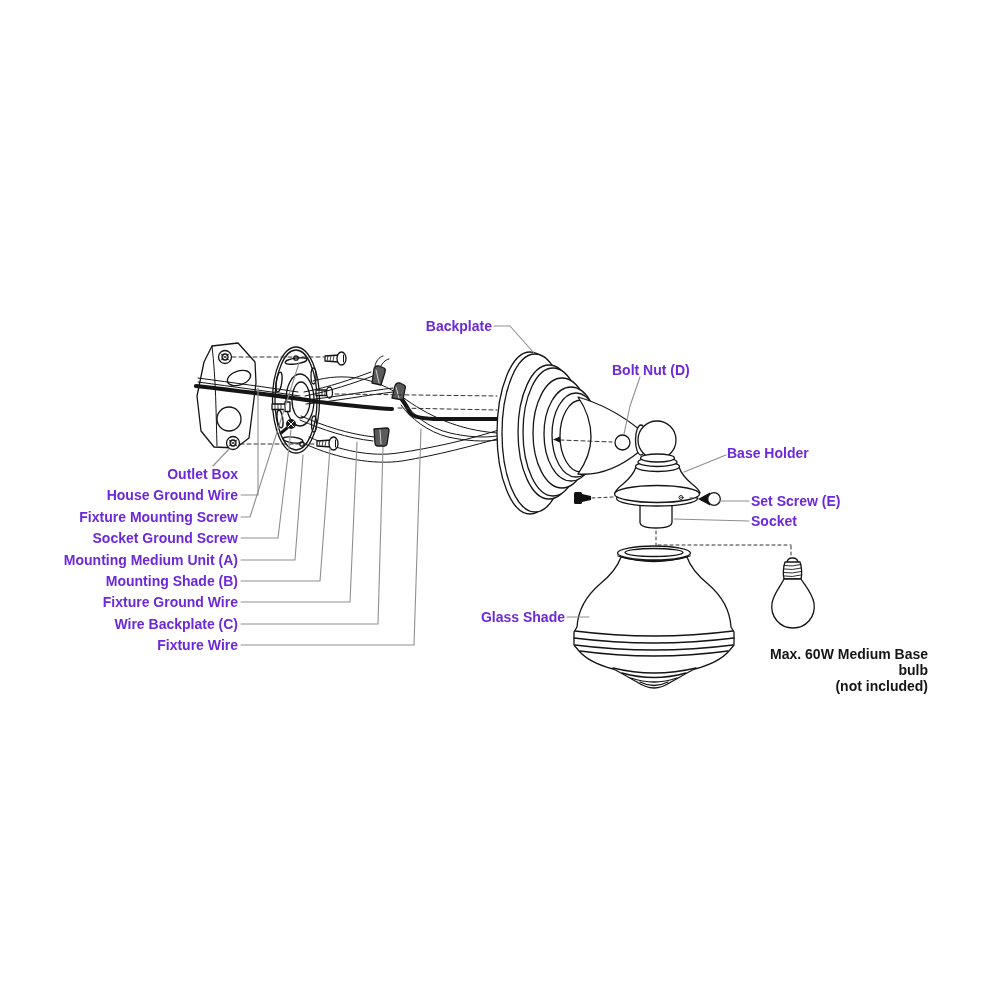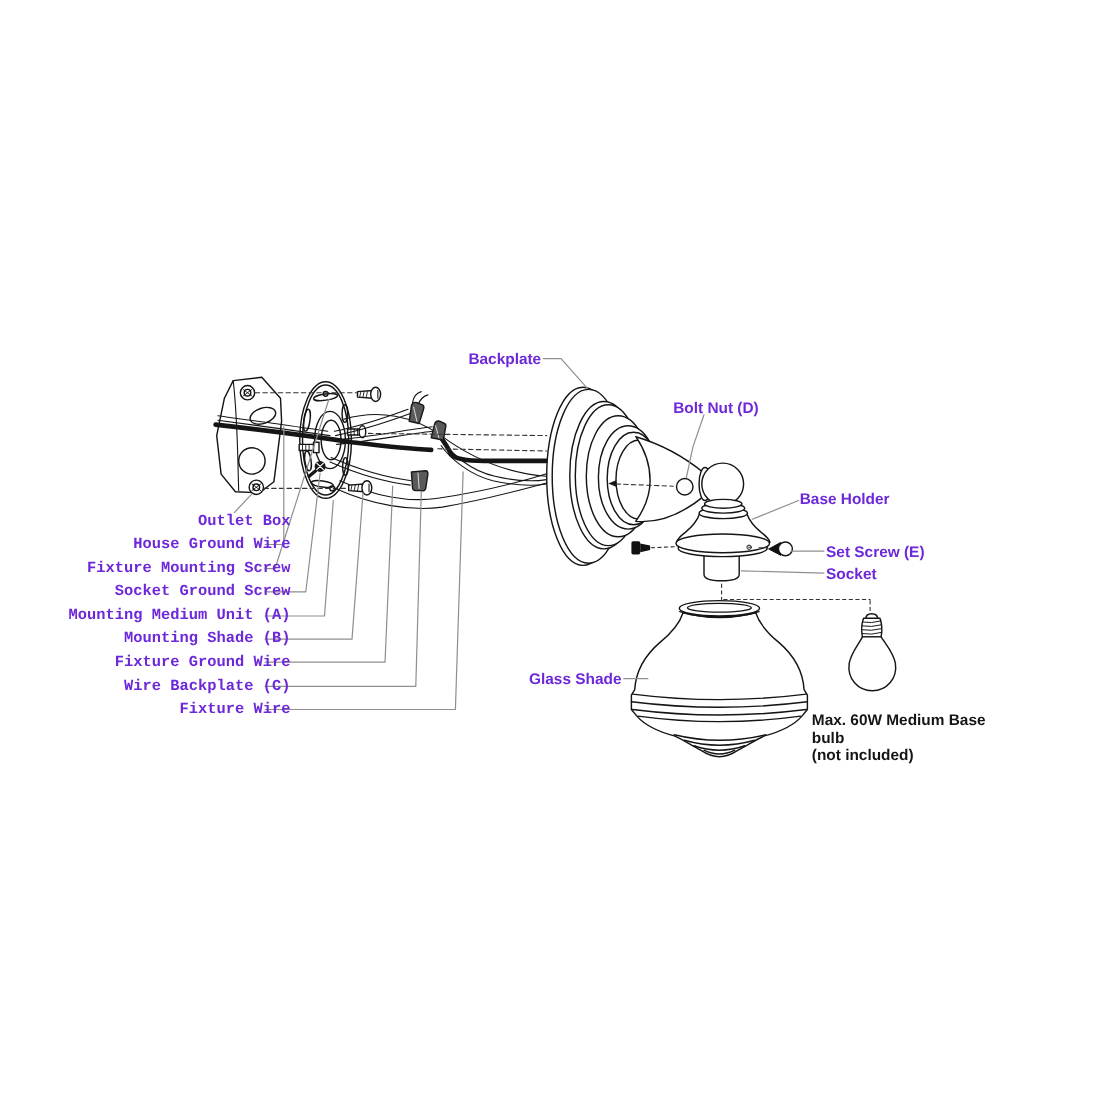--- a/index.html
+++ b/index.html
@@ -1,21 +1,21 @@
 <!DOCTYPE html>
 <html><head>
 <meta charset="utf-8">
 <style>
   html,body{margin:0;padding:0;background:#fff;}
   .canvas{position:relative;width:1000px;height:1000px;background:#fff;overflow:hidden;
           font-family:"Liberation Sans",sans-serif;}
   .canvas svg{position:absolute;left:0;top:0;}
   .lbl{position:absolute;font-weight:bold;font-size:14px;line-height:16px;color:#6d28d9;white-space:nowrap;}
-  .lbl-left{right:736px;text-align:right;font-family:Liberation Mono, monospace;}
-  .bulb-note{position:absolute;left:738px;top:646px;width:190px;text-align:left;
+  .lbl-left{right:762px;text-align:right;}
+  .bulb-note{position:absolute;left:738px;top:646px;width:190px;text-align:right;
              font-weight:bold;font-size:14px;line-height:16px;color:#151515;}
 </style>
 </head>
 <body>
 
 <div class="canvas">
 
 <svg width="1000" height="1000" viewBox="0 0 1000 1000">
   <g fill="none" stroke="#151515" stroke-width="1.3" stroke-linecap="round" stroke-linejoin="round">
 

